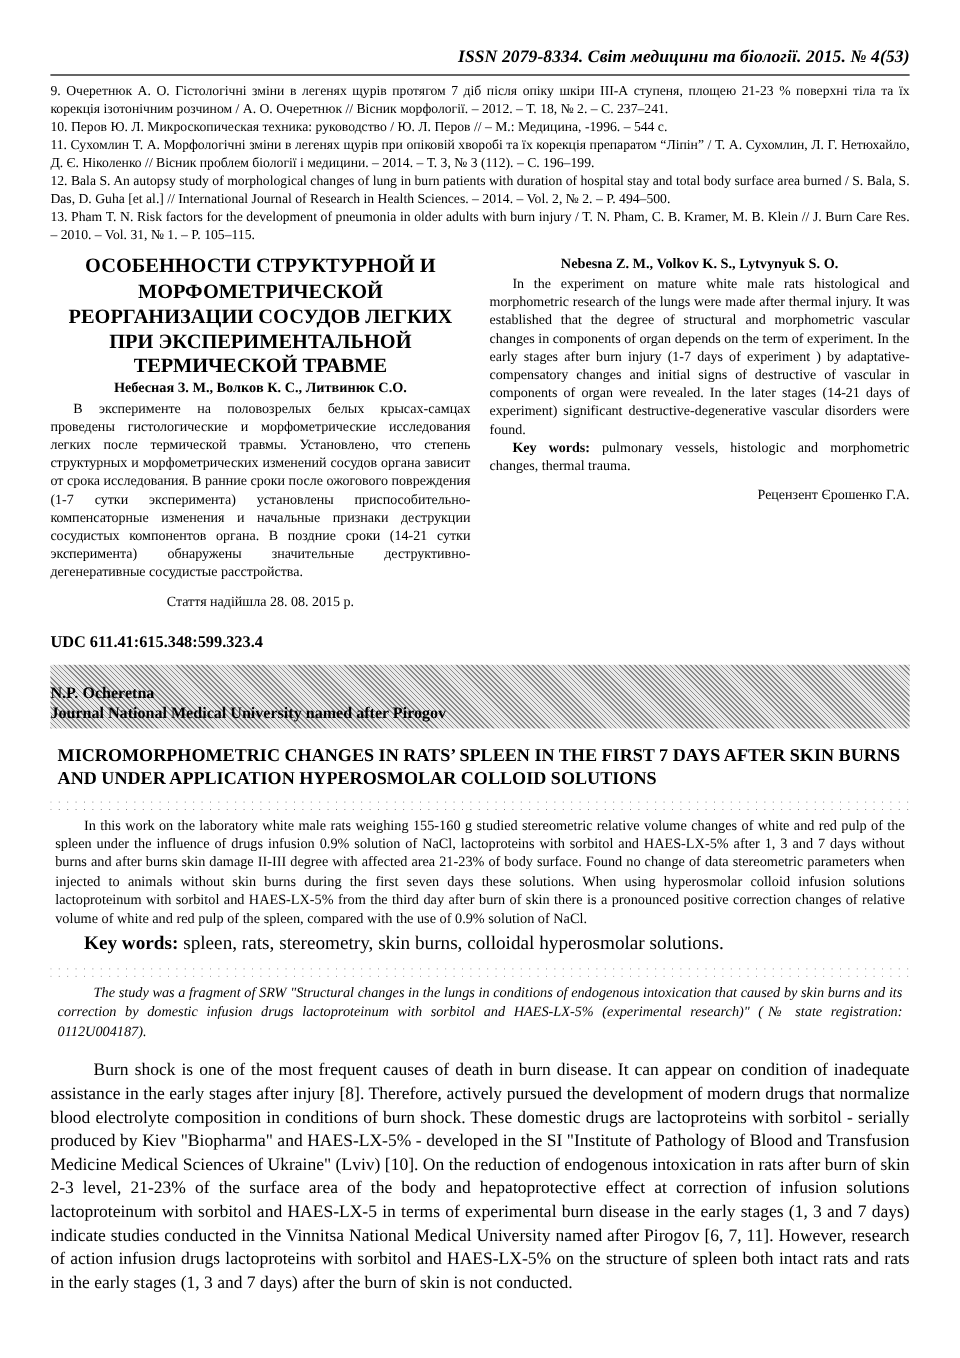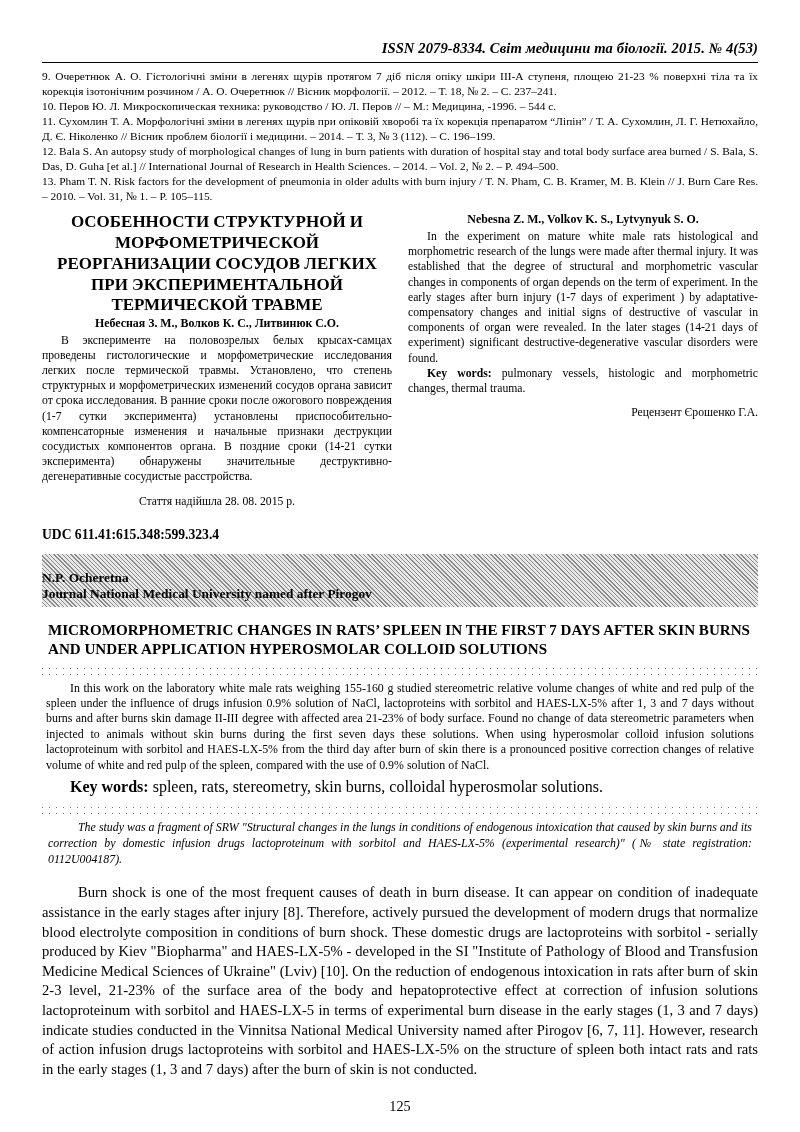--- a/index.html
+++ b/index.html
@@ -243,15 +243,14 @@
 
   <div class="eng-abs">In this work on the laboratory white male rats weighing 155-160 g studied stereometric relative volume changes of white and red pulp of the spleen under the influence of drugs infusion 0.9% solution of NaCl, lactoproteins with sorbitol and HAES-LX-5% after 1, 3 and 7 days without burns and after burns skin damage II-III degree with affected area 21-23% of body surface. Found no change of data stereometric parameters when injected to animals without skin burns during the first seven days these solutions. When using hyperosmolar colloid infusion solutions lactoproteinum with sorbitol and HAES-LX-5% from the third day after burn of skin there is a pronounced positive correction changes of relative volume of white and red pulp of the spleen, compared with the use of 0.9% solution of NaCl.</div>
   <div class="eng-kw"><b>Key words:</b><span> spleen, rats, stereometry, skin burns, colloidal hyperosmolar solutions.</span></div>
 
   <div class="zigzag"></div>
 
   <div class="srw">The study was a fragment of SRW "Structural changes in the lungs in conditions of endogenous intoxication that caused by skin burns and its correction by domestic infusion drugs lactoproteinum with sorbitol and HAES-LX-5% (experimental research)" (№ state registration: 0112U004187).</div>
 
   <div class="body-text">Burn shock is one of the most frequent causes of death in burn disease. It can appear on condition of inadequate assistance in the early stages after injury [8]. Therefore, actively pursued the development of modern drugs that normalize blood electrolyte composition in conditions of burn shock. These domestic drugs are lactoproteins with sorbitol - serially produced by Kiev "Biopharma" and HAES-LX-5% - developed in the SI "Institute of Pathology of Blood and Transfusion Medicine Medical Sciences of Ukraine" (Lviv) [10]. On the reduction of endogenous intoxication in rats after burn of skin 2-3 level, 21-23% of the surface area of the body and hepatoprotective effect at correction of infusion solutions lactoproteinum with sorbitol and HAES-LX-5 in terms of experimental burn disease in the early stages (1, 3 and 7 days) indicate studies conducted in the Vinnitsa National Medical University named after Pirogov [6, 7, 11]. However, research of action infusion drugs lactoproteins with sorbitol and HAES-LX-5% on the structure of spleen both intact rats and rats in the early stages (1, 3 and 7 days) after the burn of skin is not conducted.</div>
 
-  <div class="page-number">125</div>
 
 </div>
 
 </body></html>

